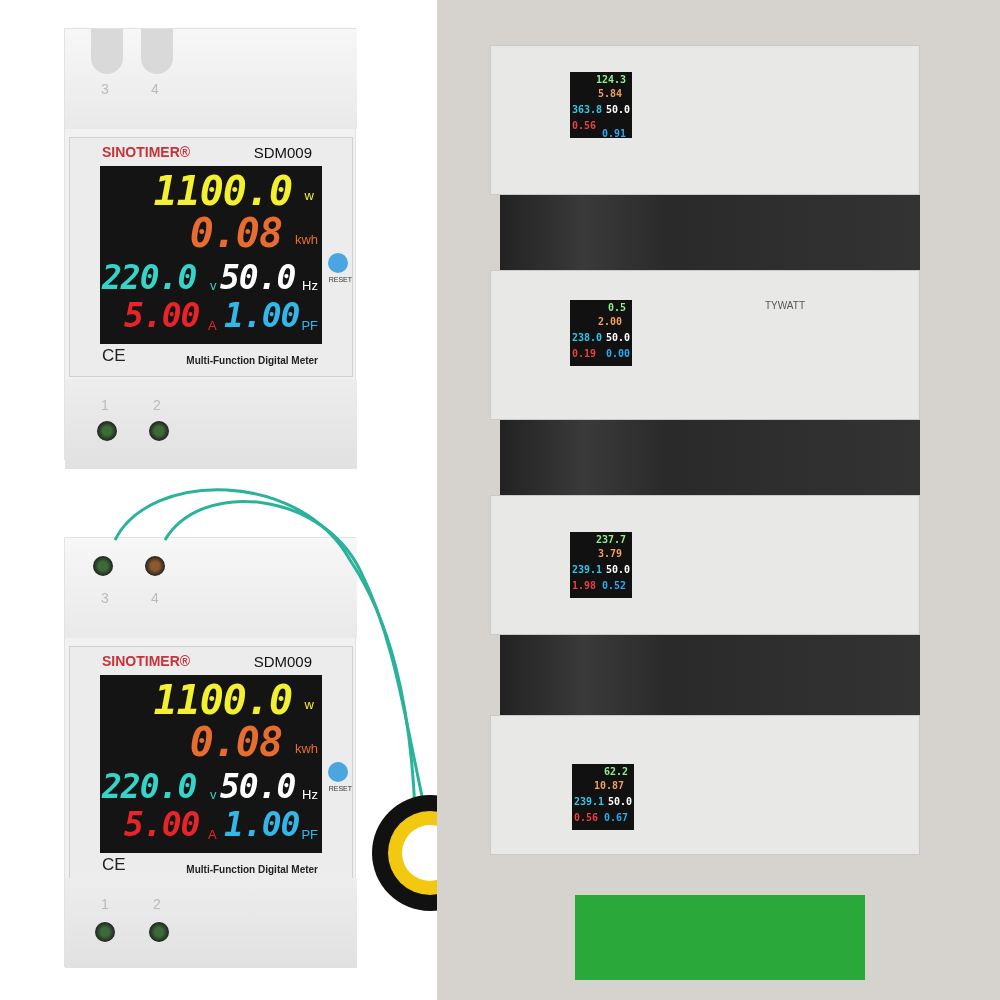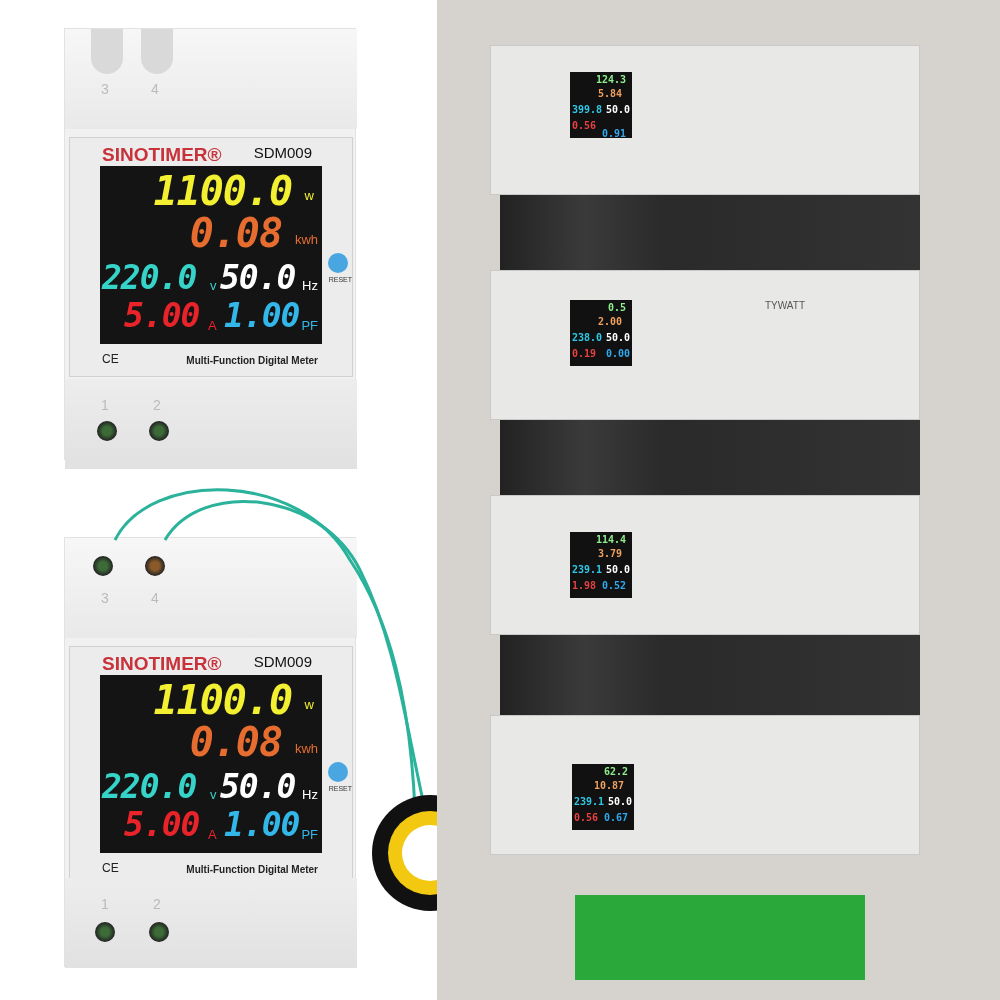--- a/index.html
+++ b/index.html
@@ -2,28 +2,28 @@
 <html><head>
 <meta charset="utf-8">
 <style>
 *{box-sizing:border-box;margin:0;padding:0}
 body{width:1000px;height:1000px;background:#fff;position:relative;overflow:hidden;font-family:"Liberation Sans",sans-serif}
 .meter{position:absolute;left:64px;width:292px;background:#f1f1f1;border:1px solid #e2e2e2}
 .meter .top{position:absolute;left:0;top:0;width:292px;height:100px;background:linear-gradient(#f7f7f7,#e9e9e9)}
 .slot{position:absolute;width:32px;height:45px;background:#d9d9d9;border-radius:0 0 16px 16px}
 .termnum{position:absolute;font-size:14px;color:#bbb}
 .face{position:absolute;left:4px;width:284px;height:240px;background:#ececec;border:1px solid #d0d0d0}
-.brand{position:absolute;left:32px;top:6px;color:#c8323a;font-weight:bold;font-size:19px}
+.brand{position:absolute;left:32px;top:6px;color:#c8323a;font-weight:bold;font-size:14px}
 .model{position:absolute;right:40px;top:6px;color:#111;font-size:15px}
 .lcd{position:absolute;left:30px;top:28px;width:222px;height:178px;background:#141414}
 .seg{position:absolute;font-family:"DejaVu Sans Mono",monospace;font-style:italic;font-weight:bold;letter-spacing:-1px}
 .unit{position:absolute;font-size:13px}
 .reset{position:absolute;right:4px;top:115px;width:20px;height:20px;border-radius:50%;background:#4aa6e0}
 .resetlbl{position:absolute;right:0;top:138px;font-size:7px;color:#333}
-.ce{position:absolute;left:32px;bottom:10px;font-size:12px;color:#222}
+.ce{position:absolute;left:32px;bottom:10px;font-size:17px;color:#222}
 .mfdm{position:absolute;right:34px;bottom:10px;font-size:10px;font-weight:bold;color:#222}
 .bottom{position:absolute;left:0;width:292px;height:90px;background:linear-gradient(#ededed,#e1e1e1)}
 .screw{position:absolute;width:20px;height:20px;border-radius:50%;background:radial-gradient(circle,#3c6b38 30%,#222 70%,#777)}
 .photo{position:absolute;left:437px;top:0;width:563px;height:1000px;background:#d6d3cf;overflow:hidden}
 .rail{position:absolute;left:490px;width:430px;background:#e8e8e6;border:1px solid #c9c9c9}
 .minilcd{position:absolute;background:#111;width:62px;height:66px}
 .minilcd span{position:absolute;font-family:"DejaVu Sans Mono",monospace;font-size:10px;font-weight:bold}
 .wiring{position:absolute;left:500px;width:420px;height:80px;background:linear-gradient(90deg,#222,#3a3a3a 20%,#2a2a2a 40%,#333)}
 .ct{position:absolute;left:372px;top:795px;width:116px;height:116px;border-radius:50%;background:#111}
 .ct .ring{position:absolute;left:16px;top:16px;width:84px;height:84px;border-radius:50%;background:#f2c810}
@@ -116,42 +116,42 @@
       <div class="hole"></div>
     </div>
 </div>
 
 <div class="photo"></div>
 
 <div class="rail" style="top:45px;height:150px"></div>
 <div class="minilcd" style="left:570px;top:72px">
   <span style="right:6px;top:2px;color:#8ef08c">124.3</span>
   <span style="right:10px;top:16px;color:#f0a060">5.84</span>
-  <span style="left:2px;top:32px;color:#30c8e8">399.8</span>
+  <span style="left:2px;top:32px;color:#30c8e8">363.8</span>
   <span style="right:2px;top:32px;color:#fff">50.0</span>
   <span style="left:2px;top:48px;color:#e84040">0.56</span>
   <span style="right:6px;top:56px;color:#30a8f0">0.91</span>
 </div>
 <div class="wiring" style="top:195px"></div>
 
 <div class="rail" style="top:270px;height:150px"></div>
 <div class="minilcd" style="left:570px;top:300px">
   <span style="right:6px;top:2px;color:#8ef08c">0.5</span>
   <span style="right:10px;top:16px;color:#f0a060">2.00</span>
   <span style="left:2px;top:32px;color:#30c8e8">238.0</span>
   <span style="right:2px;top:32px;color:#fff">50.0</span>
   <span style="left:2px;top:48px;color:#e84040">0.19</span>
   <span style="right:2px;top:48px;color:#30a8f0">0.00</span>
 </div>
 <span style="position:absolute;left:765px;top:300px;font-size:10px;color:#555">TYWATT</span>
 <div class="wiring" style="top:420px"></div>
 
 <div class="rail" style="top:495px;height:140px"></div>
 <div class="minilcd" style="left:570px;top:532px">
-  <span style="right:6px;top:2px;color:#8ef08c">114.4</span>
+  <span style="right:6px;top:2px;color:#8ef08c">237.7</span>
   <span style="right:10px;top:16px;color:#f0a060">3.79</span>
   <span style="left:2px;top:32px;color:#30c8e8">239.1</span>
   <span style="right:2px;top:32px;color:#fff">50.0</span>
   <span style="left:2px;top:48px;color:#e84040">1.98</span>
   <span style="right:6px;top:48px;color:#30a8f0">0.52</span>
 </div>
 <div class="wiring" style="top:635px"></div>
 
 <div class="rail" style="top:715px;height:140px"></div>
 <div class="minilcd" style="left:572px;top:764px">

